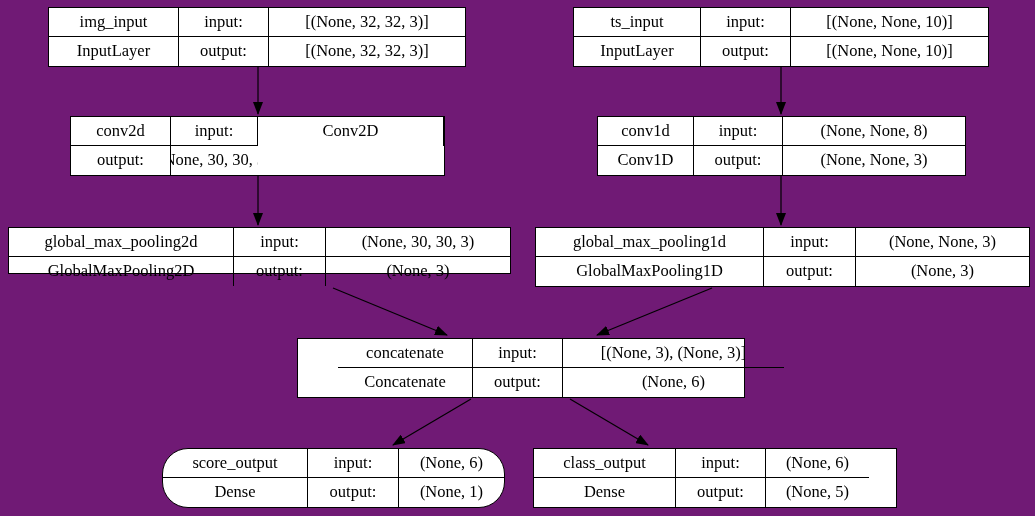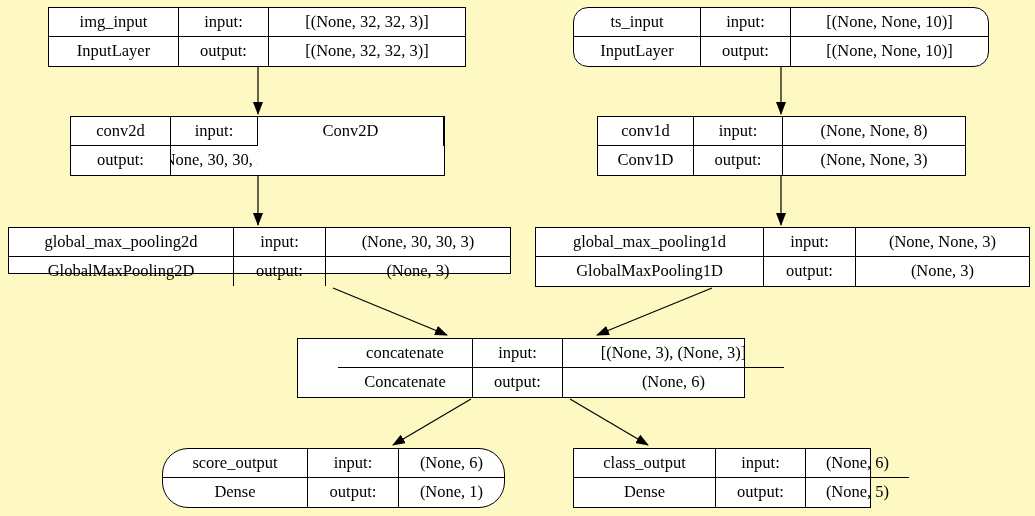--- a/index.html
+++ b/index.html
@@ -1,20 +1,20 @@
 <!DOCTYPE html>
 <html><head>
 <meta charset="utf-8">
 <style>
   html, body { margin: 0; padding: 0; background: #ffffff; }
   #canvas {
     position: relative;
     width: 1035px;
     height: 516px;
-    background: #fef9c3;
+    background: #701a75;
     font-family: "Liberation Serif", "DejaVu Serif", serif;
     color: #000000;
     overflow: hidden;
   }
   #edge-layer {
     position: absolute;
     left: 0; top: 0;
     width: 1035px; height: 516px;
   }
   .node {
@@ -62,21 +62,21 @@
 
   <div class="node" style="left:48px; top:7px; width:418px; height:60px; grid-template-columns:130px 90px 196px;">
     <div class="cell top div">img_input</div>
     <div class="cell top div">input:</div>
     <div class="cell top">[(None, 32, 32, 3)]</div>
     <div class="cell div">InputLayer</div>
     <div class="cell div">output:</div>
     <div class="cell">[(None, 32, 32, 3)]</div>
   </div>
 
-  <div class="node" style="left:573px; top:7px; width:416px; height:60px; grid-template-columns:127px 90px 197px;border-radius:15px;">
+  <div class="node" style="left:573px; top:7px; width:416px; height:60px; grid-template-columns:127px 90px 197px;">
     <div class="cell top div">ts_input</div>
     <div class="cell top div">input:</div>
     <div class="cell top">[(None, None, 10)]</div>
     <div class="cell div">InputLayer</div>
     <div class="cell div">output:</div>
     <div class="cell">[(None, None, 10)]</div>
   </div>
 
   <div class="node" style="left:70px; top:116px; width:375px; height:60px; grid-template-columns:100px 87px 186px;">
     <div class="cell top div">conv2d</div>
@@ -124,21 +124,21 @@
 
   <div class="node" style="left:162px; top:448px; width:343px; height:60px; grid-template-columns:145px 91px 105px;border-radius:26px;">
     <div class="cell top div">score_output</div>
     <div class="cell top div">input:</div>
     <div class="cell top">(None, 6)</div>
     <div class="cell div">Dense</div>
     <div class="cell div">output:</div>
     <div class="cell">(None, 1)</div>
   </div>
 
-  <div class="node" style="left:533px; top:448px; width:298px; height:60px; grid-template-columns:142px 90px 103px;margin-left:40px;">
+  <div class="node" style="left:533px; top:448px; width:364px; height:60px; grid-template-columns:142px 90px 103px;">
     <div class="cell top div">class_output</div>
     <div class="cell top div">input:</div>
     <div class="cell top">(None, 6)</div>
     <div class="cell div">Dense</div>
     <div class="cell div">output:</div>
     <div class="cell">(None, 5)</div>
   </div>
 
 </div>
 

